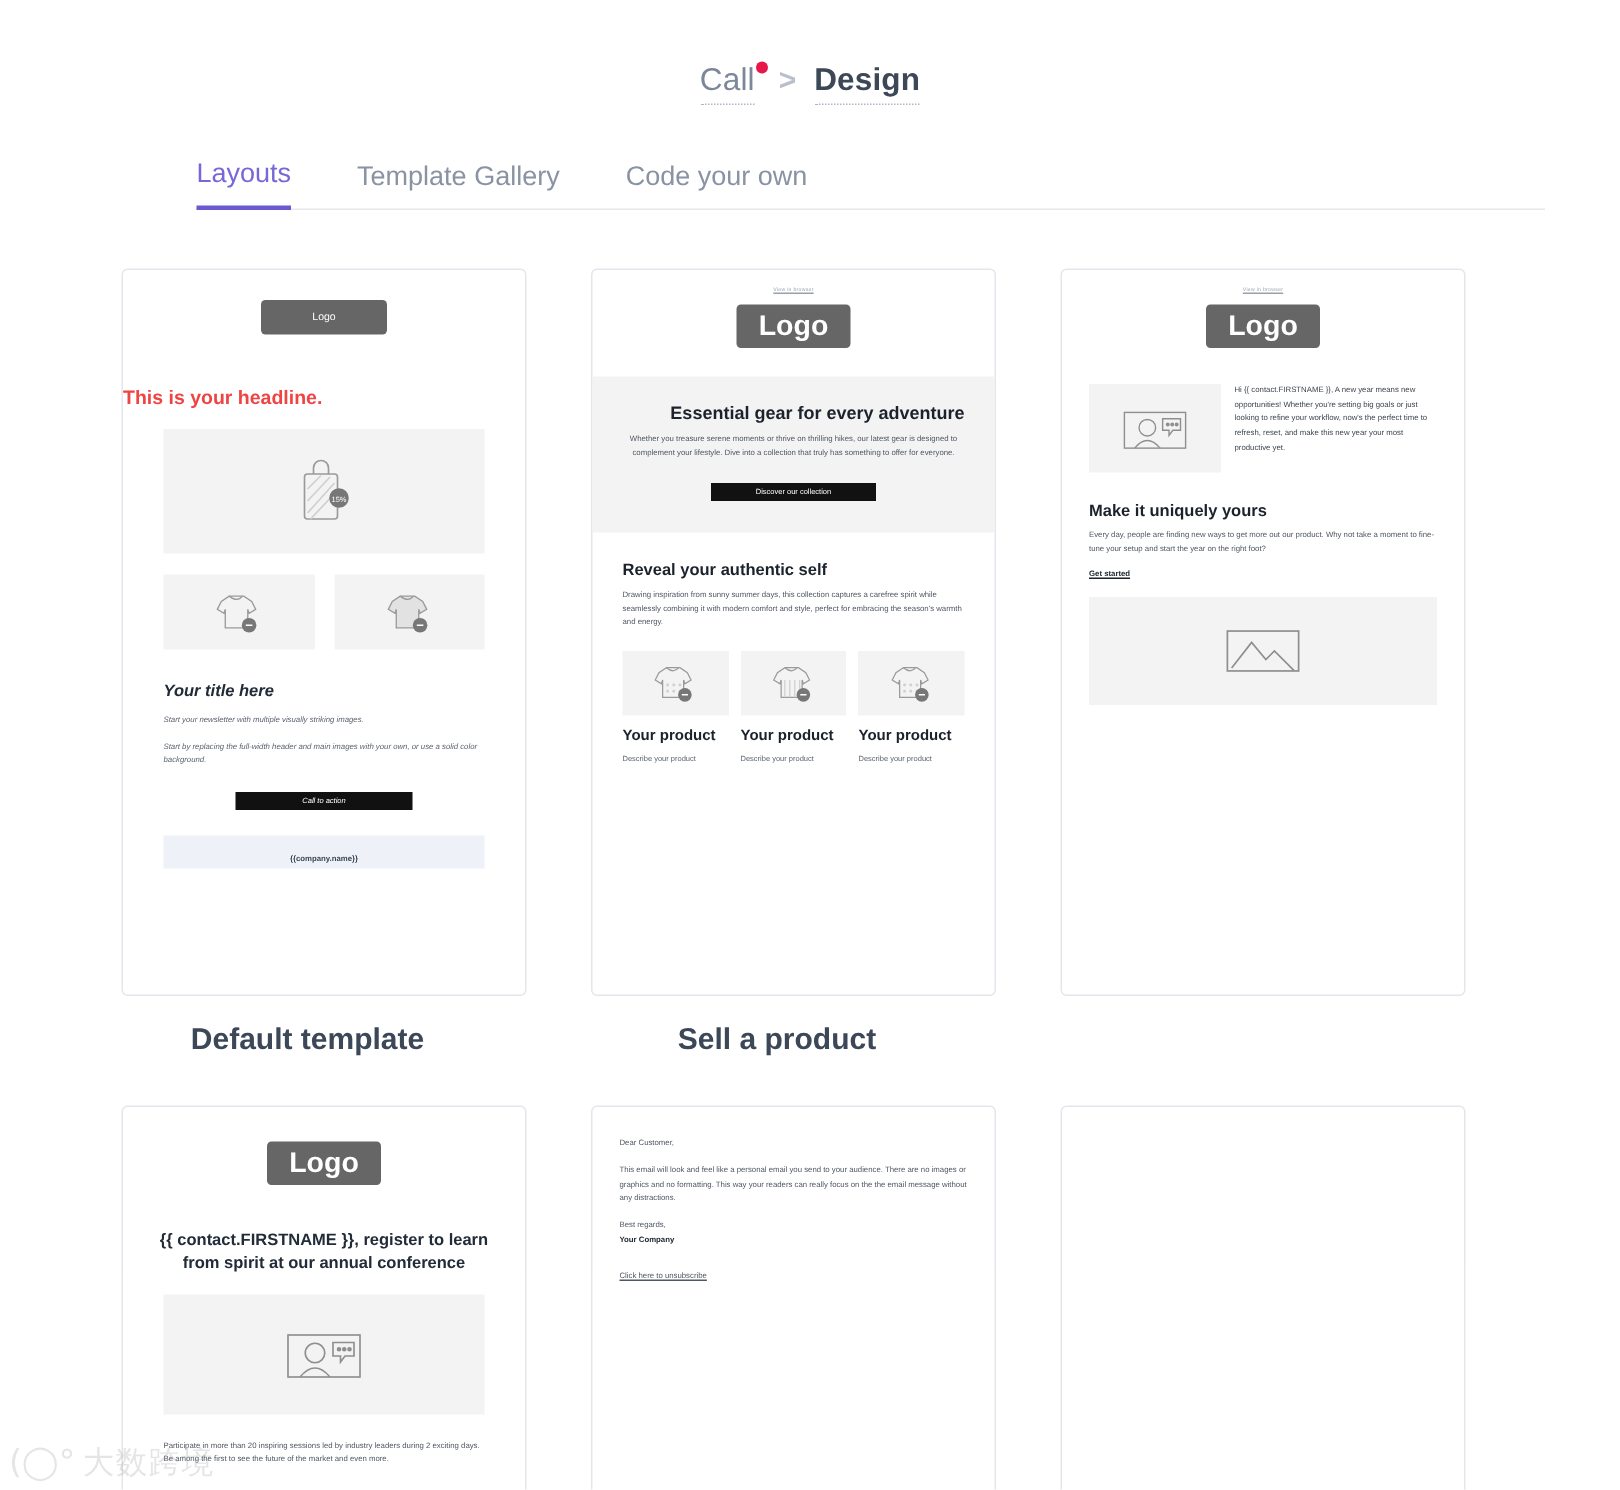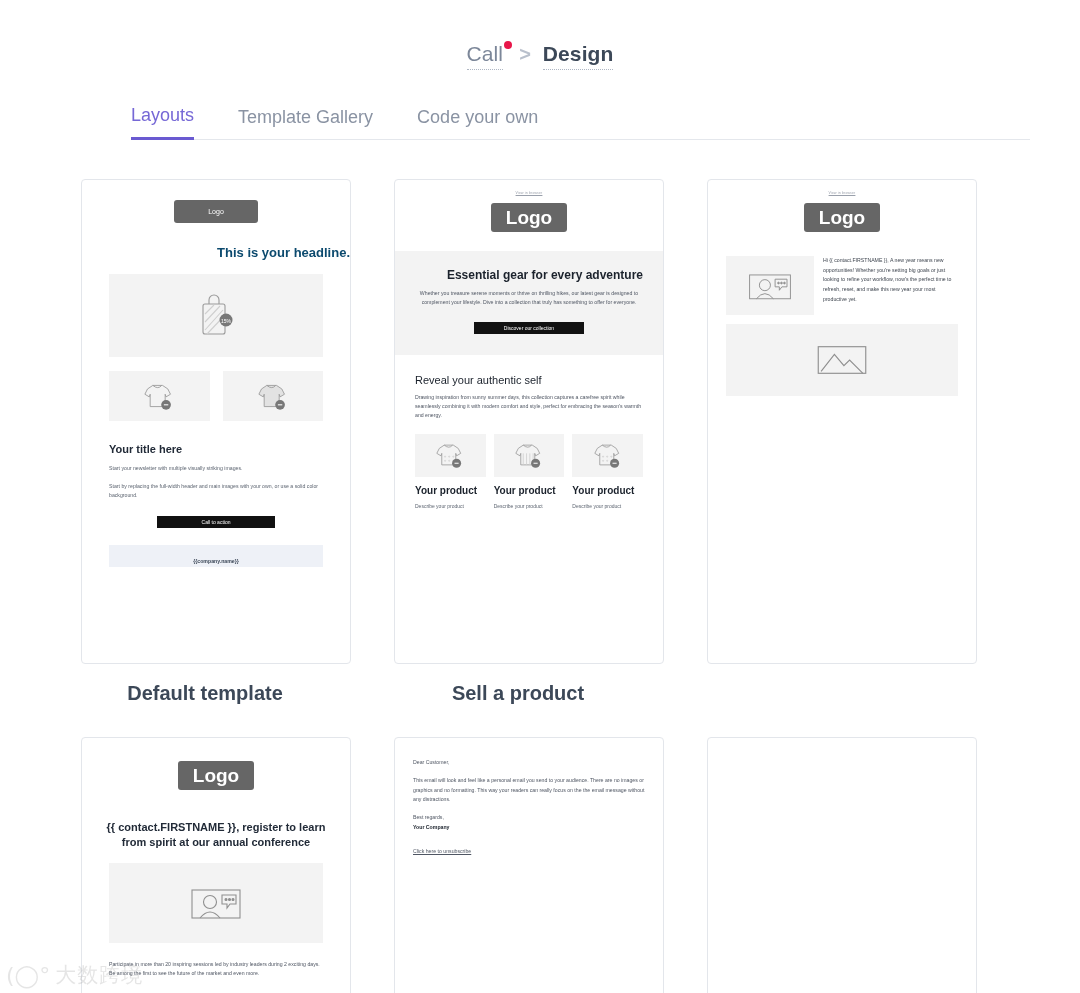--- a/index.html
+++ b/index.html
@@ -140,42 +140,42 @@
   .img-ph { background: #f3f3f3; }
   .dark-btn {
     background: #111111;
     color: #fff;
     text-align: center;
     font-size: 5px;
   }
 
   
   .c1-head {
-    text-align: right;
+    text-align: left;
     font-size: 13px;
     font-weight: bold;
-    color: #0c4a6e;
-    margin-top: 22px;
+    color: #ef4444;
+    margin-top: 34px;
   }
   .c1-hero {
     margin: 14px 27px 0;
     height: 83px;
     display: flex; align-items: center; justify-content: center;
   }
   .c1-two {
     margin: 14px 27px 0;
     display: flex;
     gap: 13px;
   }
   .c1-two > div {
     flex: 1;
     height: 50px;
     display: flex; align-items: center; justify-content: center;
   }
-  .c1-body { margin: 22px 27px 0; }
+  .c1-body { margin: 22px 27px 0; font-style: italic; }
   .c1-title { font-size: 11px; font-weight: bold; color: #222b38; }
   .c1-p { font-size: 5.2px; color: #5c6470; line-height: 1.7; margin-top: 9px; }
   .c1-cta {
     width: 118px; height: 12px; line-height: 12px;
     margin: 16px auto 0;
   }
   .c1-footer {
     margin: 17px 27px 0;
     height: 22px;
     background: #eef1f7;
@@ -189,21 +189,21 @@
   
   .c2-band {
     margin-top: 19px;
     background: #f3f3f3;
     padding: 17px 20px 21px;
   }
   .c2-h1 { font-size: 12px; font-weight: bold; color: #1b222c; text-align: right; }
   .c2-p { font-size: 5.2px; color: #4f5663; line-height: 1.8; text-align: center; margin-top: 7px; }
   .c2-cta { width: 110px; height: 12px; line-height: 12px; margin: 14px auto 0; }
   .c2-sec { margin: 19px 20px 0; }
-  .c2-h2 { font-size: 11px; font-weight: normal; color: #1b222c; }
+  .c2-h2 { font-size: 11px; font-weight: bold; color: #1b222c; }
   .c2-p2 { font-size: 5.2px; color: #4f5663; line-height: 1.8; margin-top: 7px; }
   .c2-prods { display: flex; gap: 8px; margin-top: 13px; }
   .c2-prod { flex: 1; }
   .c2-tile { height: 43px; display: flex; align-items: center; justify-content: center; }
   .c2-pname { font-size: 10px; font-weight: bold; color: #1b222c; margin-top: 8px; line-height: 1.25; }
   .c2-pdesc { font-size: 5px; color: #5c6470; margin-top: 6px; }
 
   
   .c3-row { display: flex; gap: 9px; margin: 24px 18px 0; }
   .c3-img { width: 88px; height: 59px; display: flex; align-items: center; justify-content: center; }
@@ -398,20 +398,25 @@
             <circle cx="24" cy="19" r="6.5"></circle>
             <path d="M14 35 q10 -12 20 0"></path>
             <path d="M36 12 h14 v9 h-6 l-3 4 v-4 h-5 z"></path>
             <circle cx="40" cy="16.5" r="1" fill="#8f8f8f"></circle>
             <circle cx="43.5" cy="16.5" r="1" fill="#8f8f8f"></circle>
             <circle cx="47" cy="16.5" r="1" fill="#8f8f8f"></circle>
           </svg>
         </div>
         <div class="c3-text">Hi {{ contact.FIRSTNAME }}, A new year means new opportunities! Whether you're setting big goals or just looking to refine your workflow, now's the perfect time to refresh, reset, and make this new year your most productive yet.</div>
       </div>
+      <div class="c3-sec">
+        <div class="c3-h">Make it uniquely yours</div>
+        <div class="c3-p">Every day, people are finding new ways to get more out our product. Why not take a moment to fine-tune your setup and start the year on the right foot?</div>
+        <span class="c3-link">Get started</span>
+      </div>
       <div class="c3-hero img-ph">
         <svg width="58" height="38" viewBox="0 0 60 40" fill="none" stroke="#8f8f8f" stroke-width="1.2">
           <rect x="5" y="6" width="50" height="28"></rect>
           <path d="M8 32 L22 14 L32 26 L38 20 L52 34"></path>
         </svg>
       </div>
     </div>
   </div>
 
   <div class="cell">

